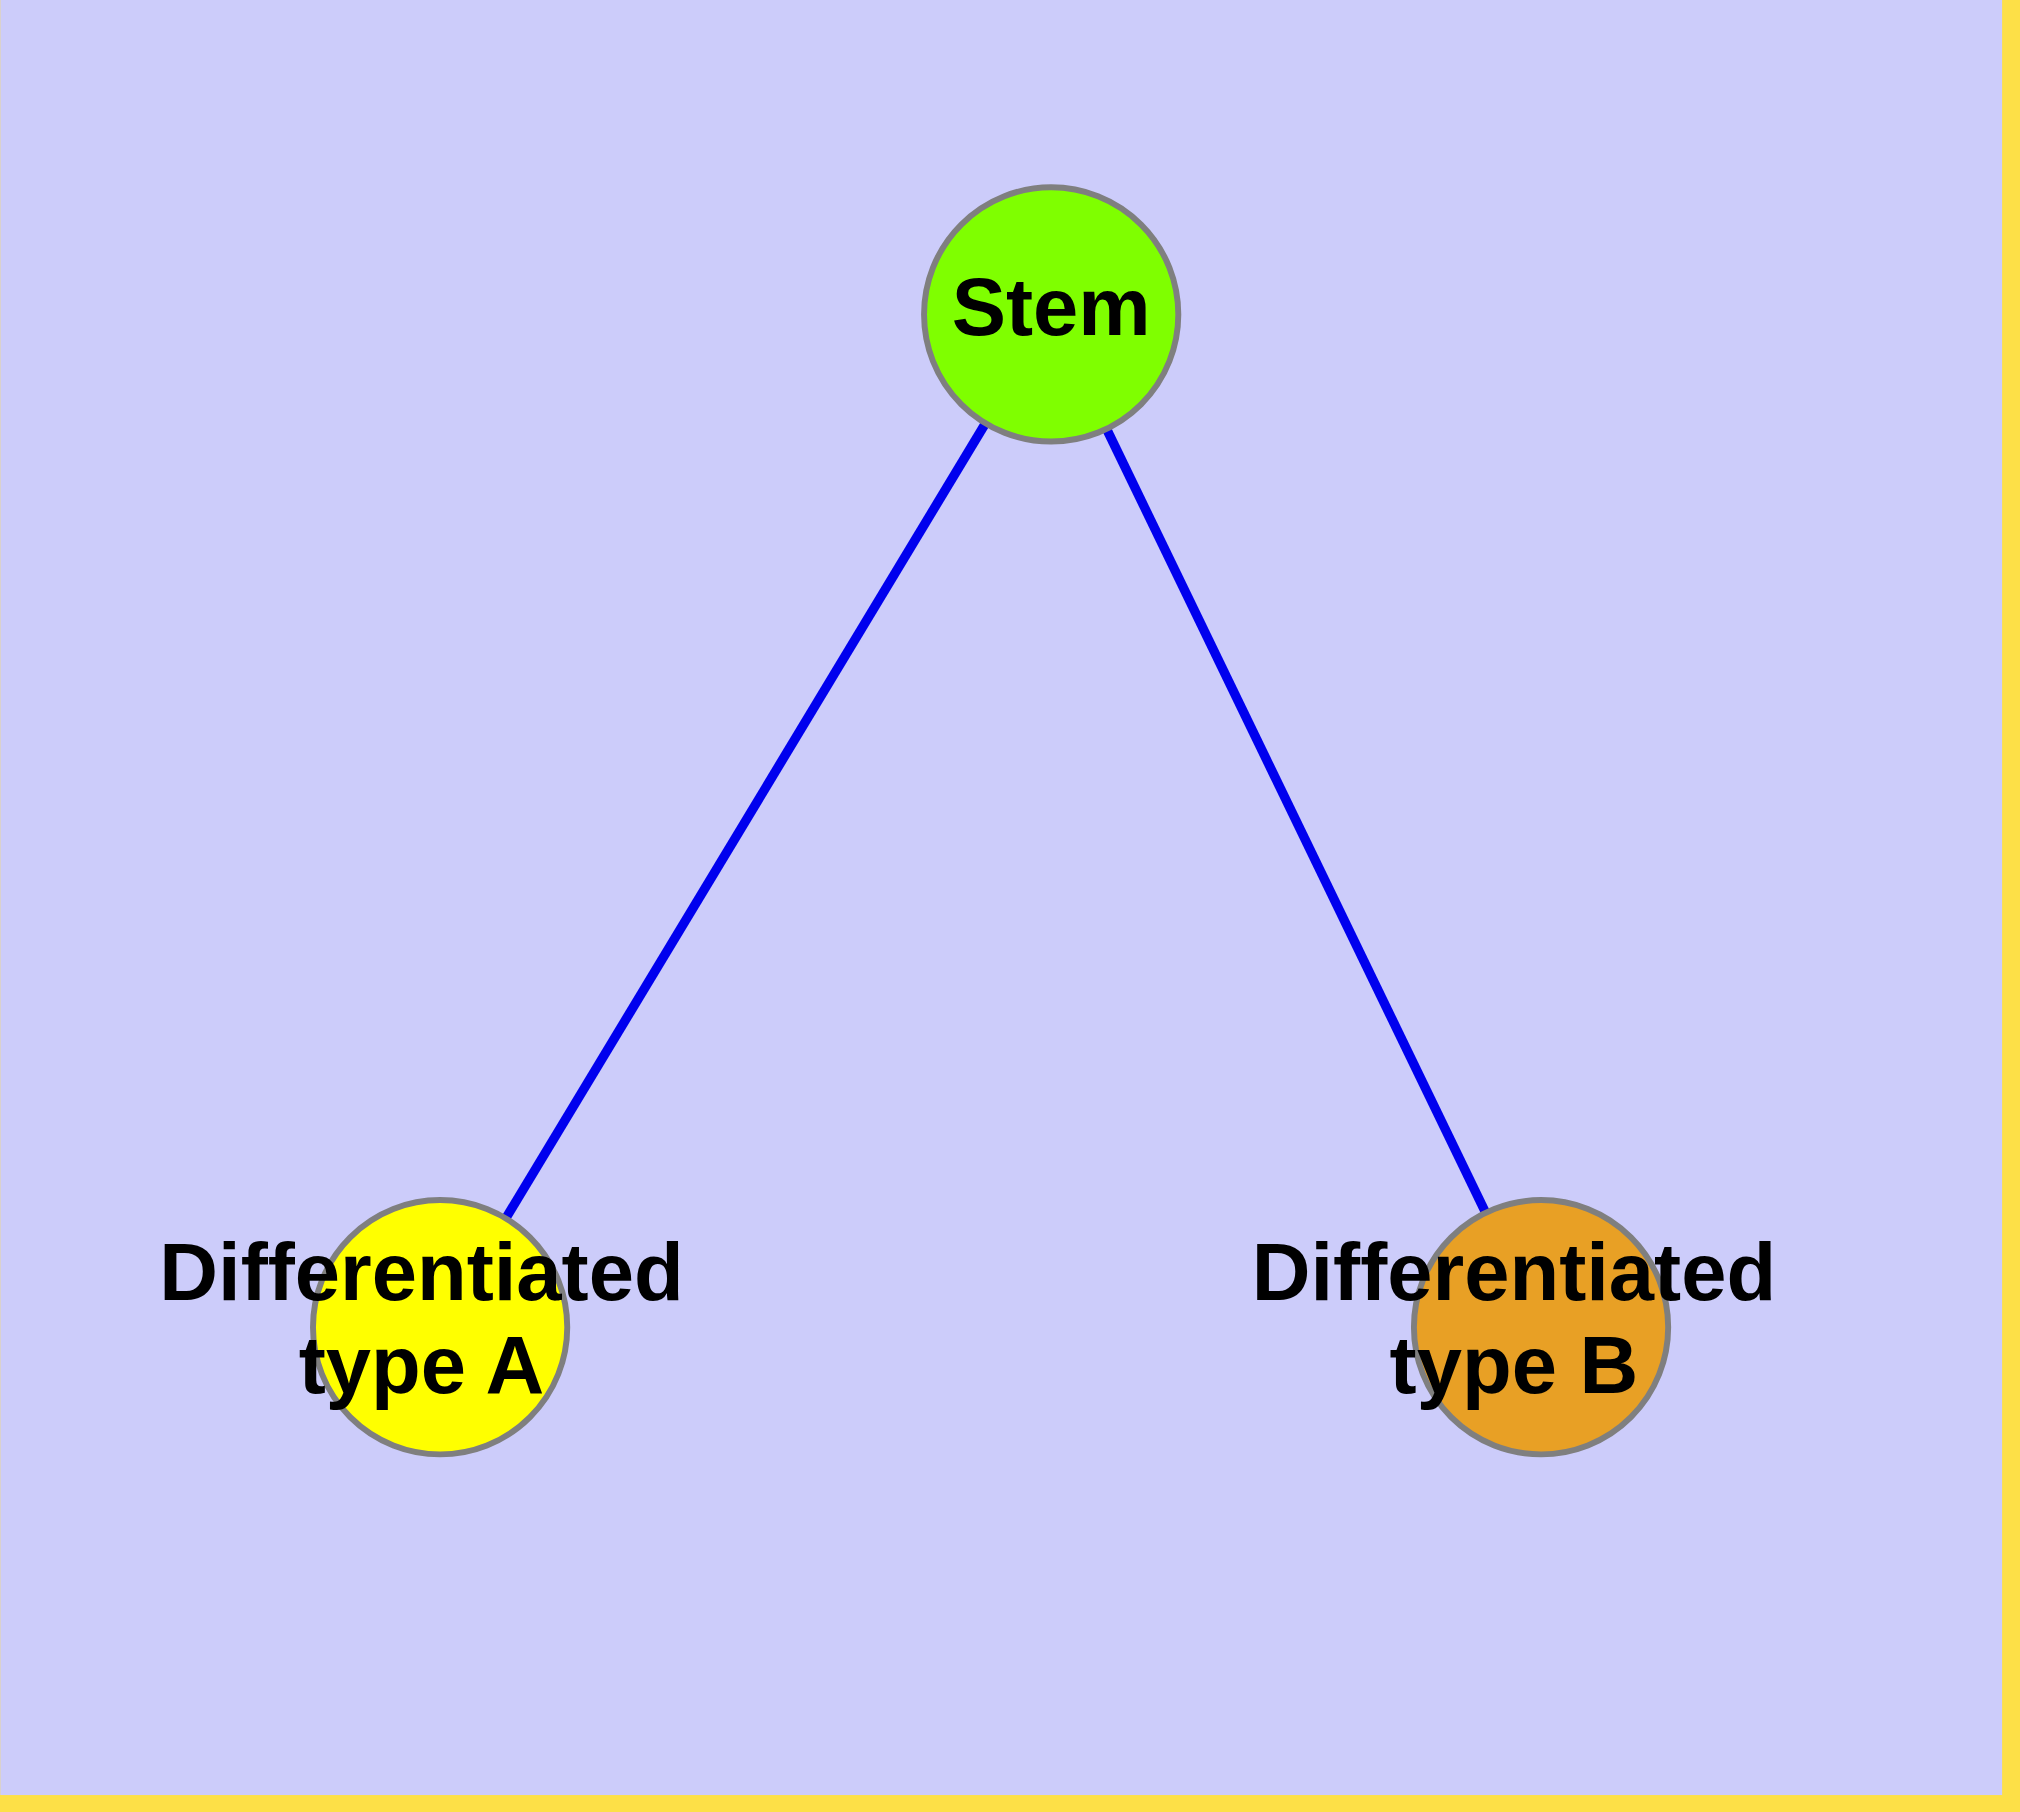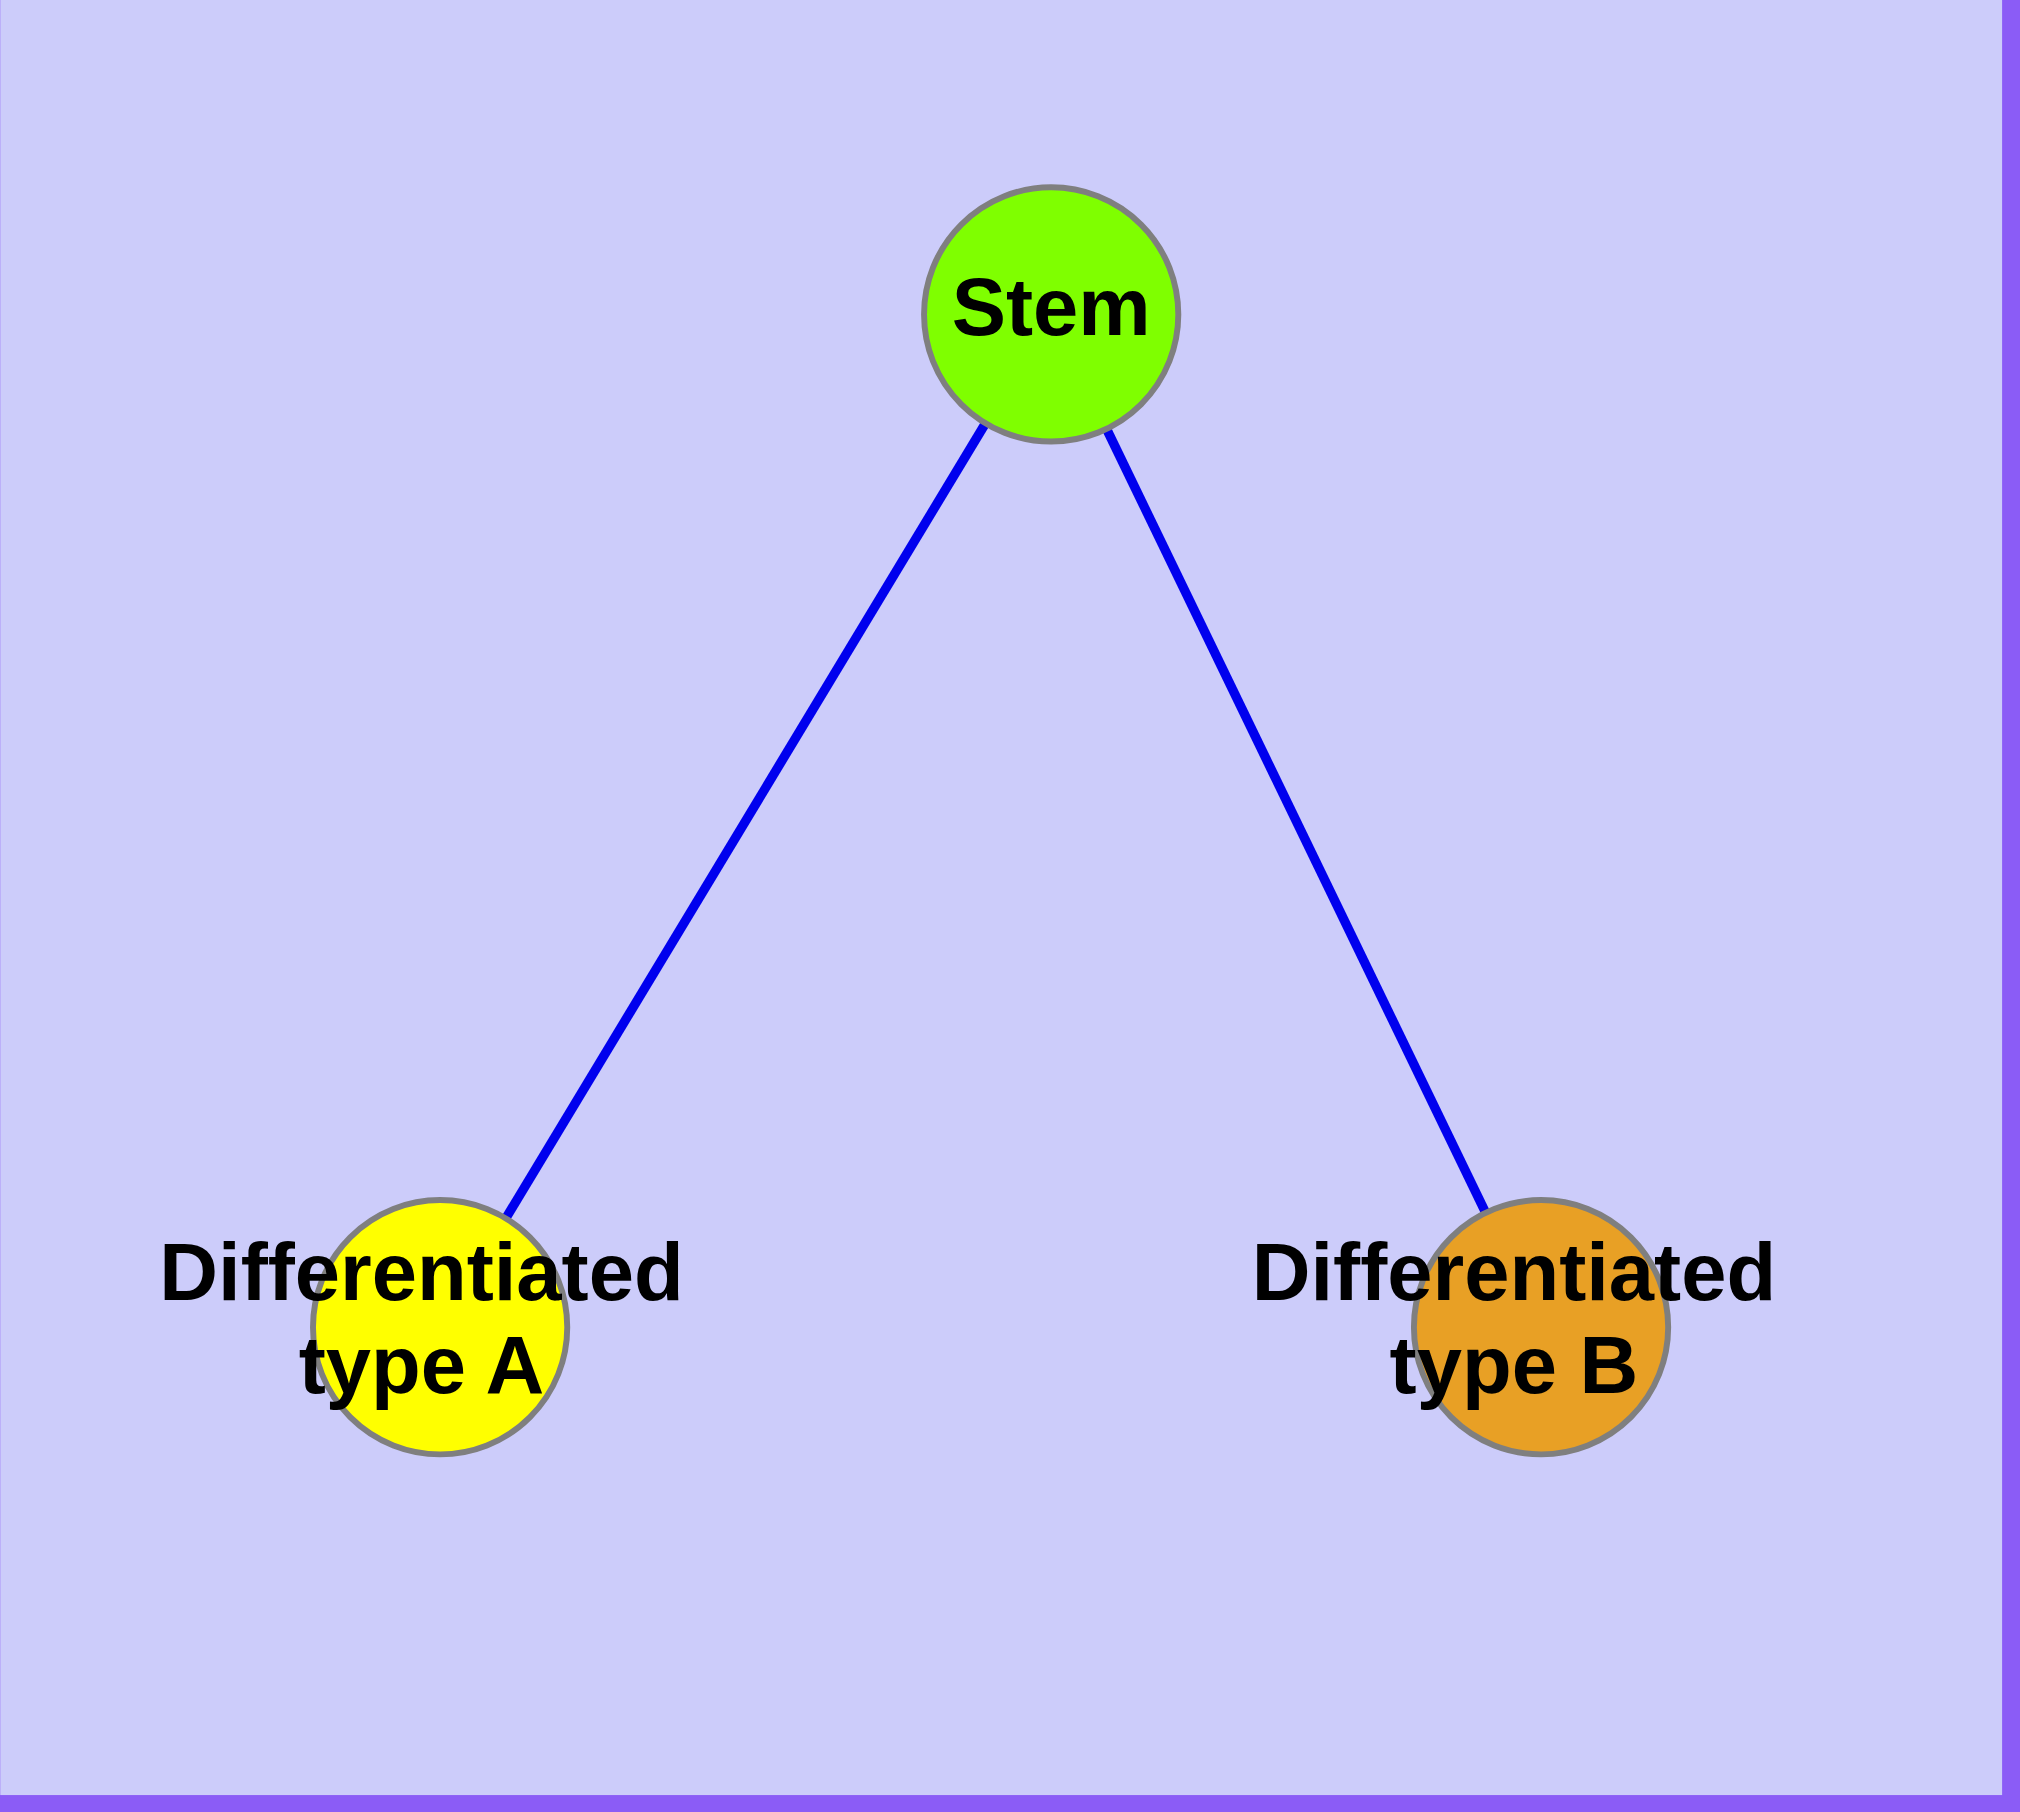--- a/index.html
+++ b/index.html
@@ -9,21 +9,21 @@
     background: #ffffff;
   }
   body {
     font-family: "Liberation Sans", sans-serif;
   }
   #canvas {
     position: relative;
     width: 2021px;
     height: 1812px;
     overflow: hidden;
-    background: #8b5cf6;
+    background: #fde047;
   }
   #graph-svg {
     display: block;
     width: 2021px;
     height: 1812px;
   }
   .node-circle {
     
   }
   .node-label {

